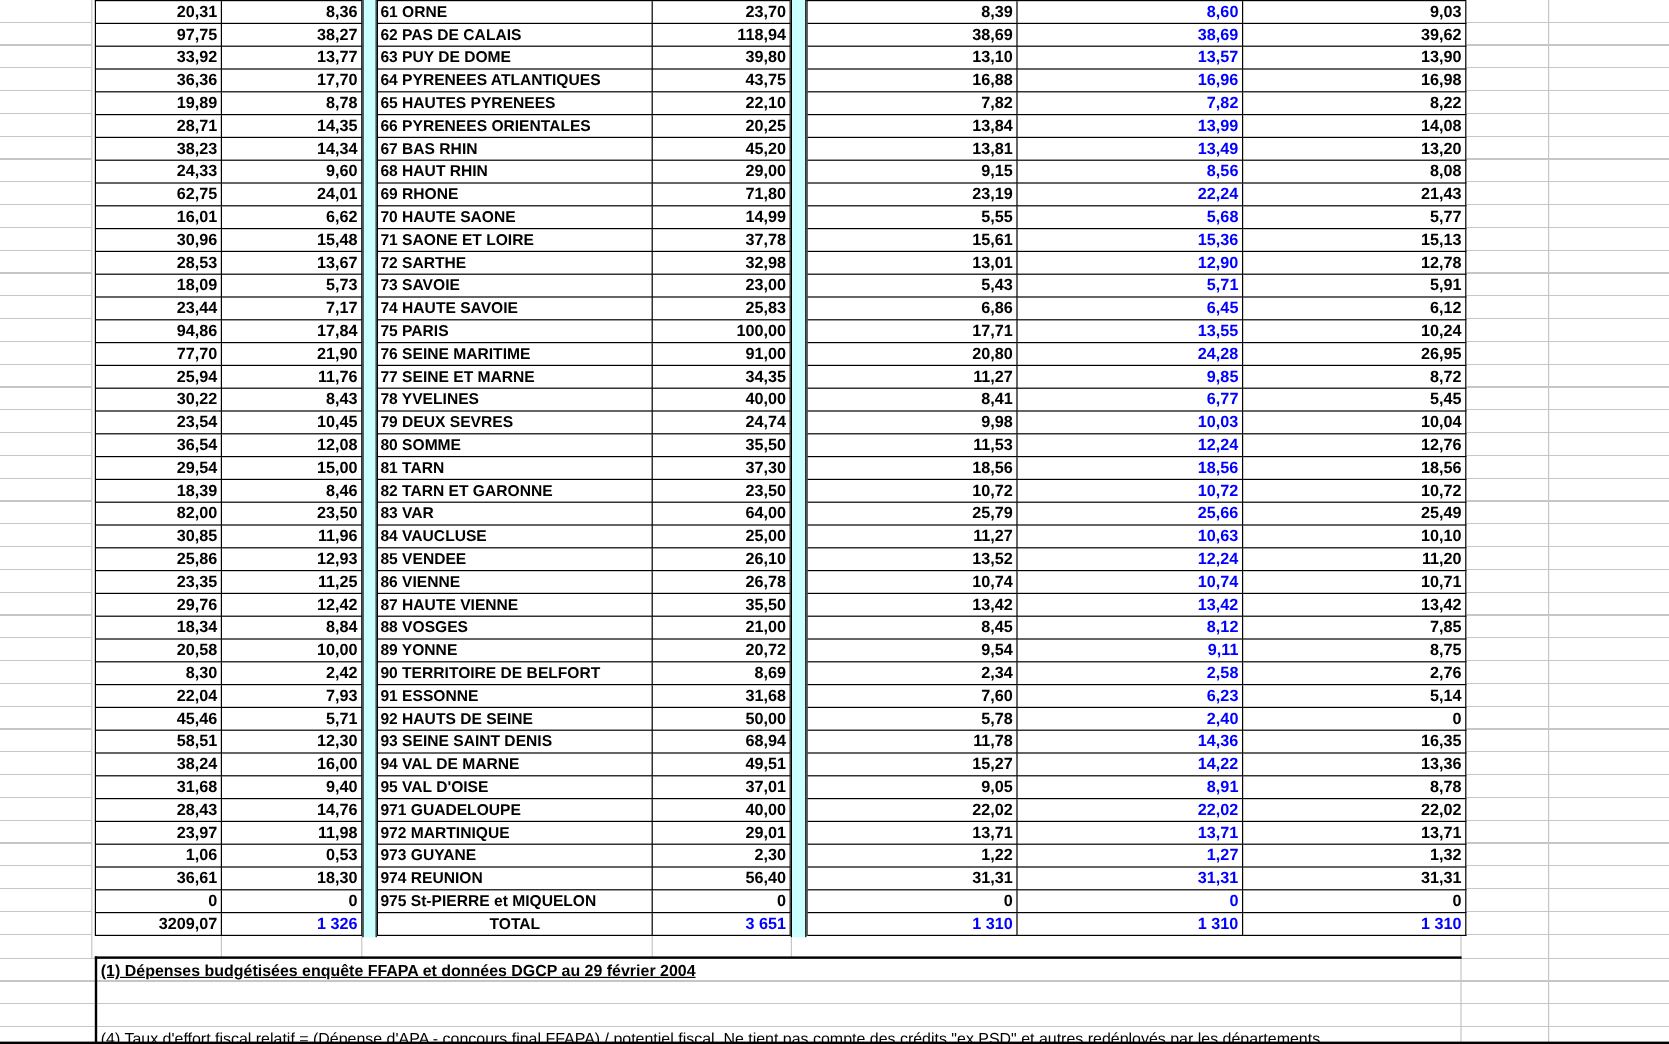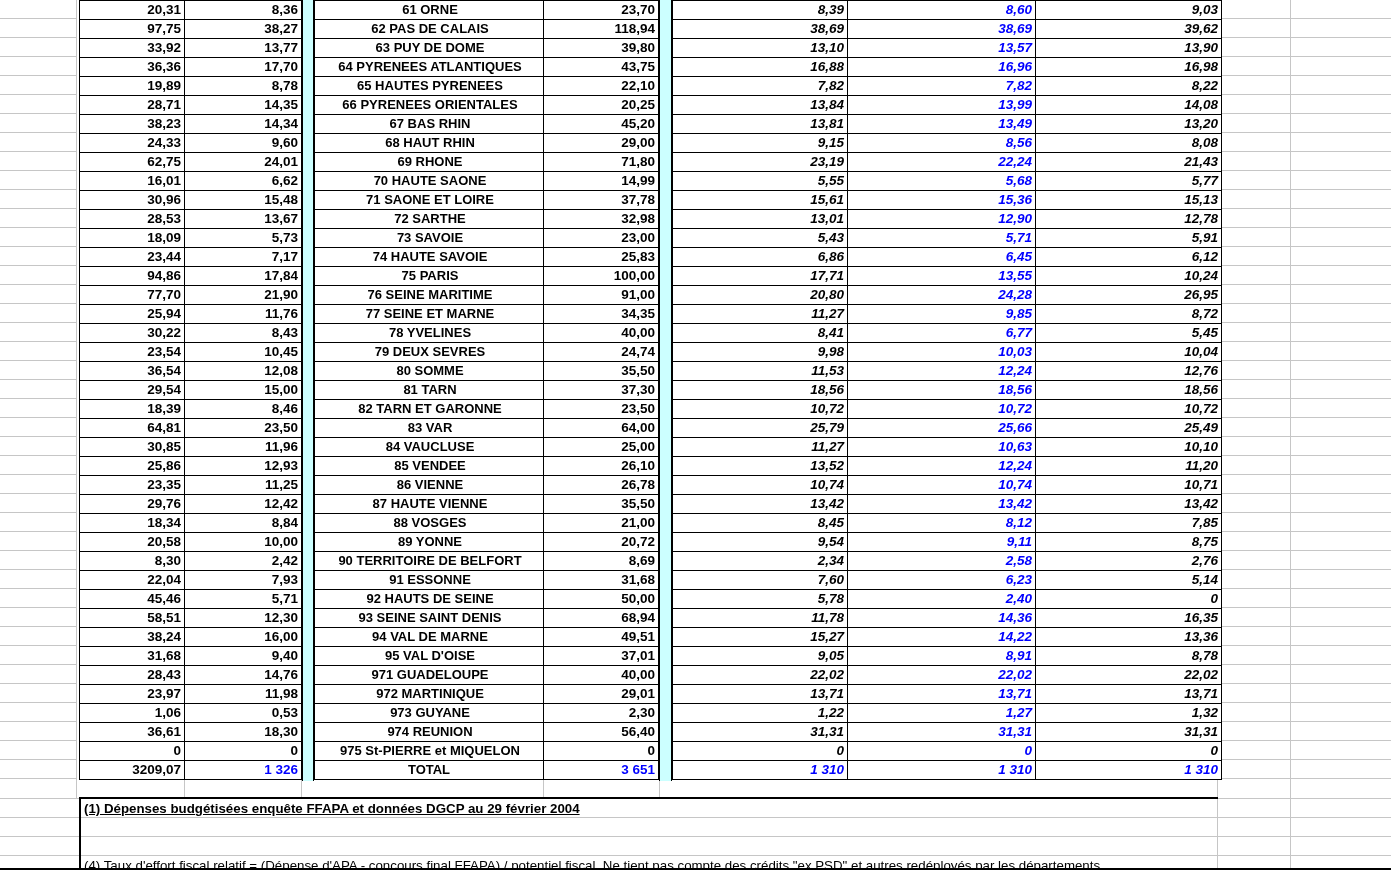--- a/index.html
+++ b/index.html
@@ -15,27 +15,27 @@
   .vline{position:absolute;width:1px;background:var(--grid);}
   .vline-dark{position:absolute;width:2px;background:#000;}
   .hline-dark{position:absolute;height:2px;background:#000;}
   
   .tbl{
     position:absolute;top:0;display:grid;grid-auto-rows:19px;
     border-top:1px solid #000;border-left:1px solid #000;background:#fff;
   }
   #t1{left:79px;grid-template-columns:105px 117px;}
   #t2{left:314px;grid-template-columns:229px 115px;}
-  #t3{left:672px;grid-template-columns:175px 188px 186px;font-style:italic;}
+  #t3{left:672px;grid-template-columns:175px 188px 186px;}
   .cell{
     box-sizing:border-box;border-right:1px solid #000;border-bottom:1px solid #000;
     overflow:hidden;white-space:nowrap;font-weight:bold;line-height:18px;
   }
   .num{text-align:right;padding-right:3px;font-size:13.5px;}
-  .name{text-align:center;padding-left:2px;font-size:13px;}
+  .name{text-align:left;padding-left:2px;font-size:13px;}
   .center{text-align:center;padding-left:0;}
   .blue{color:var(--blue);}
   
   .sep{
     position:absolute;top:0;height:781px;box-sizing:border-box;
     background:var(--cyan);border-left:1px solid #000;border-right:1px solid #000;
   }
   #sep1{left:302px;width:12px;}
   #sep2{left:659px;width:13px;}
   
@@ -100,21 +100,21 @@
       <div class="cell num">30,22</div>
       <div class="cell num">8,43</div>
       <div class="cell num">23,54</div>
       <div class="cell num">10,45</div>
       <div class="cell num">36,54</div>
       <div class="cell num">12,08</div>
       <div class="cell num">29,54</div>
       <div class="cell num">15,00</div>
       <div class="cell num">18,39</div>
       <div class="cell num">8,46</div>
-      <div class="cell num">64,81</div>
+      <div class="cell num">82,00</div>
       <div class="cell num">23,50</div>
       <div class="cell num">30,85</div>
       <div class="cell num">11,96</div>
       <div class="cell num">25,86</div>
       <div class="cell num">12,93</div>
       <div class="cell num">23,35</div>
       <div class="cell num">11,25</div>
       <div class="cell num">29,76</div>
       <div class="cell num">12,42</div>
       <div class="cell num">18,34</div>

